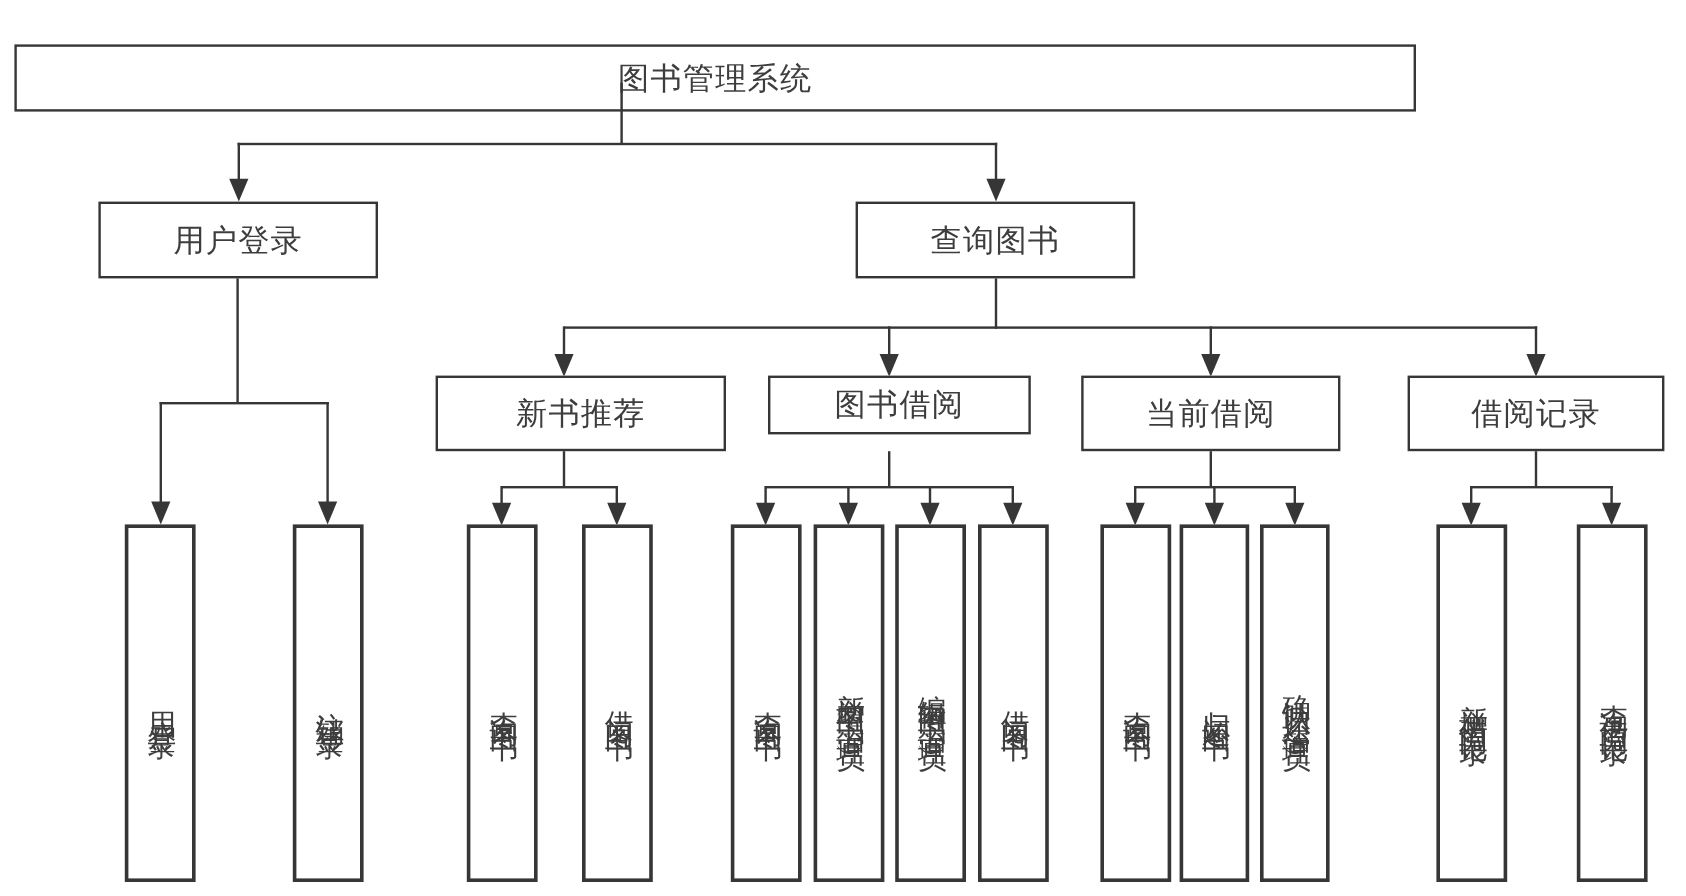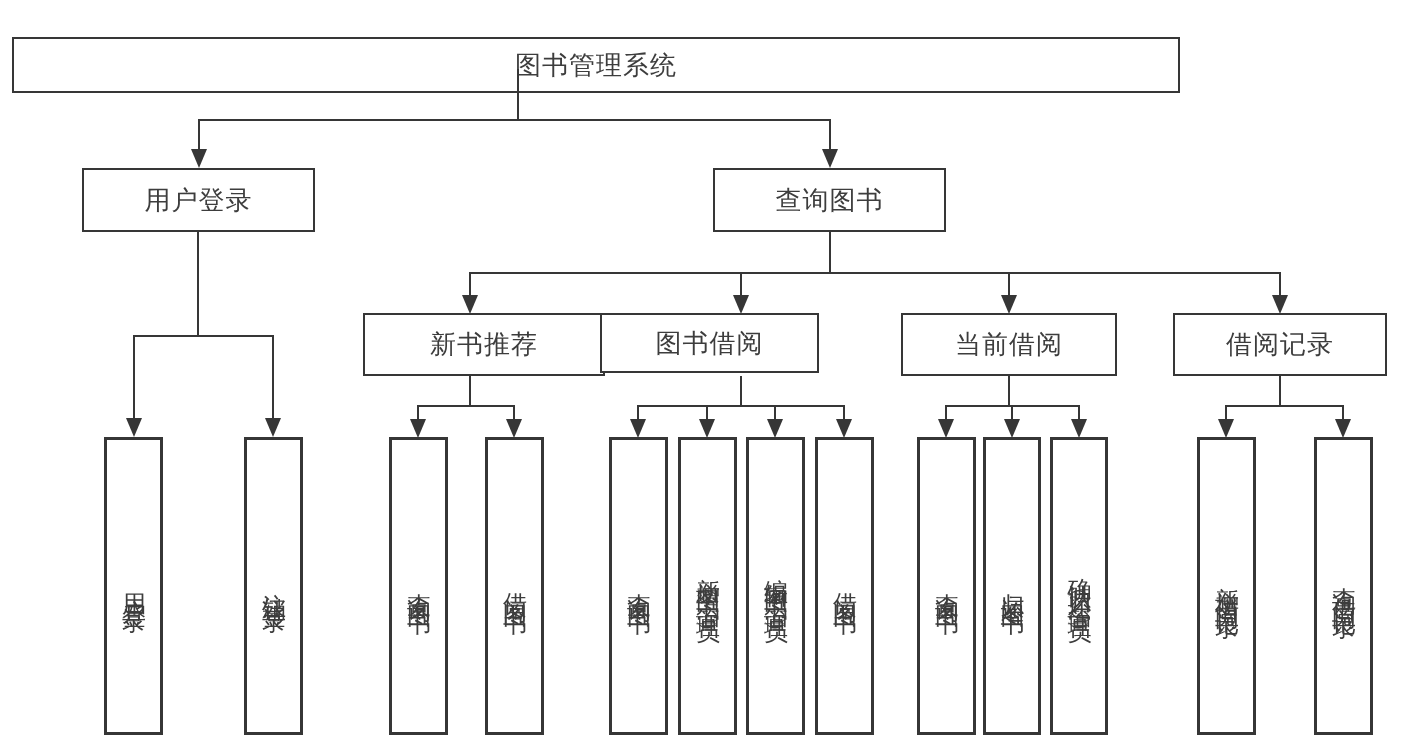--- a/index.html
+++ b/index.html
@@ -74,21 +74,21 @@
     <div class="arrow" style="left:733px;top:295px;"></div>
     <div class="vline" style="left:1008px;top:272px;height:24px;"></div>
     <div class="arrow" style="left:1001px;top:295px;"></div>
     <div class="vline" style="left:1279px;top:272px;height:24px;"></div>
     <div class="arrow" style="left:1272px;top:295px;"></div>
   </div>
 
   <div class="box hbox" style="left:363px;top:313px;width:242px;height:63px;">
     <span class="lbl">新书推荐</span>
   </div>
-  <div class="box hbox" style="left:600px;top:313px;width:219px;height:60px;">
+  <div class="box hbox" style="left:640px;top:313px;width:219px;height:49px;">
     <span class="lbl">图书借阅</span>
   </div>
   <div class="box hbox" style="left:1173px;top:313px;width:214px;height:63px;">
     <span class="lbl">借阅记录</span>
   </div>
   <div class="box hbox" style="left:901px;top:313px;width:216px;height:63px;">
     <span class="lbl">当前借阅</span>
   </div>
 
   <div>

